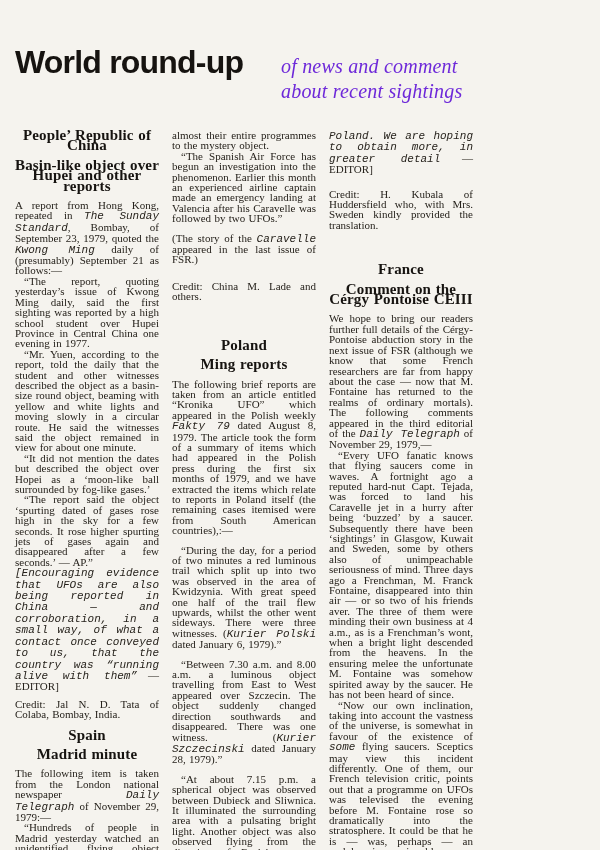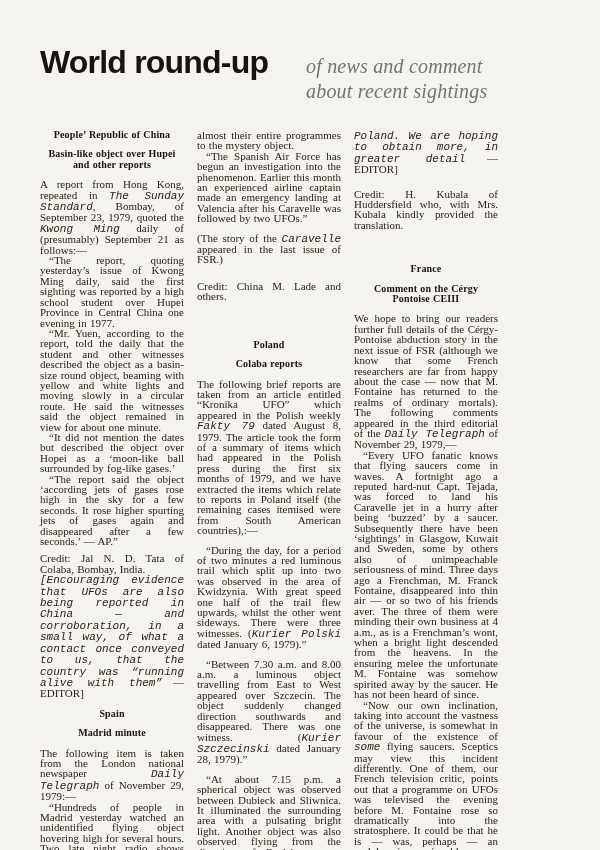--- a/index.html
+++ b/index.html
@@ -8,21 +8,20 @@
     --head-ink:#161310;
   }
   html,body{margin:0;padding:0;}
   body{background:var(--paper);}
   .page{
     position:relative;
     width:488px;height:850px;
     background:var(--paper);
     overflow:hidden;
     box-sizing:border-box;
-    margin-left:25px;
   }
   .masthead{
     height:130px;
     box-sizing:border-box;
     padding:44px 15px 0 15px;
     display:flex;
     justify-content:space-between;
     align-items:flex-start;
   }
   .masthead h1{
@@ -33,42 +32,42 @@
     letter-spacing:-0.8px;
     color:var(--head-ink);
   }
   .tagline{
     width:192px;
     margin-top:10px;
     font-family:"Liberation Serif",serif;
     font-style:italic;
     font-size:20px;
     line-height:25px;
-    color:#737373;
+    color:#6d28d9;
     letter-spacing:0.2px;
   }
   .columns{
     display:flex;
     gap:13px;
     padding:0 15px;
   }
   .col{flex:1 1 0;min-width:0;}
   .col p{
     margin:0;
     font-family:"Liberation Serif",serif;
     font-size:11px;
     line-height:10.4px;
     text-align:justify;
     color:var(--ink);
     word-spacing:0.05em;
   }
   .col p.country-h, .col p.article-h{
     text-align:center;
     font-weight:700;
-    font-size:10px;
+    font-size:15px;
     letter-spacing:0.15px;
     color:var(--head-ink);
     margin-bottom:9px;
     text-indent:0;
   }
   .col p.parai{text-indent:9px;}
   .col p.credit{margin-top:7px;}
   .gap{width:100%;}
   .it{font-style:italic;font-family:Liberation Mono, monospace;}
   .bd{font-weight:400;}
@@ -85,52 +84,52 @@
     </div>
   </header>
   <main class="columns">
     <section class="col">
         <p class="country-h"><span>People’ Republic of China</span></p>
         <p class="article-h"><span>Basin-like object over Hupei and other reports</span></p>
         <p class="para"><span>A report from Hong Kong, repeated in </span><span class="it">The Sunday Standard</span><span>, Bombay, of September 23, 1979, quoted the </span><span class="it">Kwong Ming</span><span> daily of (presumably) September 21 as follows:—</span></p>
         <p class="para parai"><span>“The report, quoting yesterday’s issue of Kwong Ming daily, said the first sighting was reported by a high school student over Hupei Province in Central China one evening in 1977.</span></p>
         <p class="para parai"><span>“Mr. Yuen, according to the report, told the daily that the student and other witnesses described the object as a basin-size round object, beaming with yellow and white lights and moving slowly in a circular route. He said the witnesses said the object remained in view for about one minute.</span></p>
         <p class="para parai"><span>“It did not mention the dates but described the object over Hopei as a ‘moon-like ball surrounded by fog-like gases.’</span></p>
-        <p class="para parai"><span>“The report said the object ‘according jets of gases rose high in the sky for a few seconds. It rose higher spurting jets of gases again and disappeared after a few seconds.’ — AP.”</span></p>
+        <p class="para parai"><span>“The report said the object ‘spurting dated of gases rose high in the sky for a few seconds. It rose higher spurting jets of gases again and disappeared after a few seconds.’ — AP.”</span></p>
+        <p class="para note"><span class="it">[Encouraging evidence that UFOs are also being reported in China — and corroboration, in a small way, of what a contact once conveyed to us, that the country was “running alive with them”</span><span> — EDITOR]</span></p>
         <p class="para credit"><span>Credit: </span><span class="bd">Jal N. D. Tata</span><span> of Colaba, Bombay, India.</span></p>
-        <p class="para note"><span class="it">[Encouraging evidence that UFOs are also being reported in China — and corroboration, in a small way, of what a contact once conveyed to us, that the country was “running alive with them”</span><span> — EDITOR]</span></p>
         <div class="gap" style="height: 10px;"></div>
         <p class="country-h"><span>Spain</span></p>
         <p class="article-h"><span>Madrid minute</span></p>
         <p class="para"><span>The following item is taken from the London national newspaper </span><span class="it">Daily Telegraph</span><span> of November 29, 1979:—</span></p>
         <p class="para parai"><span>“Hundreds of people in Madrid yesterday watched an unidentified flying object hovering high for several hours. Two late night radio shows devoted</span></p>
       </section>
     <section class="col">
         <p class="para"><span>almost their entire programmes to the mystery object.</span></p>
         <p class="para parai"><span>“The Spanish Air Force has begun an investigation into the phenomenon. Earlier this month an experienced airline captain made an emergency landing at Valencia after his Caravelle was followed by two UFOs.”</span></p>
         <div class="gap" style="height: 9px;"></div>
         <p class="para"><span>(The story of the </span><span class="it">Caravelle</span><span> appeared in the last issue of FSR.)</span></p>
         <div class="gap" style="height: 9px;"></div>
         <p class="para credit"><span>Credit: </span><span class="bd">China M. Lade</span><span> and others.</span></p>
         <div class="gap" style="height: 38px;"></div>
         <p class="country-h"><span>Poland</span></p>
-        <p class="article-h"><span>Colaba reports</span></p>
+        <p class="article-h"><span>Ming reports</span></p>
         <p class="para"><span>The following brief reports are taken from an article entitled “Kronika UFO” which appeared in the Polish weekly </span><span class="it">Fakty 79</span><span> dated August 8, 1979. The article took the form of a summary of items which had appeared in the Polish press during the first six months of 1979, and we have extracted the items which relate to reports in Poland itself (the remaining cases itemised were from South American countries),:—</span></p>
         <div class="gap" style="height: 9px;"></div>
         <p class="para parai"><span>“During the day, for a period of two minutes a red luminous trail which split up into two was observed in the area of Kwidzynia. With great speed one half of the trail flew upwards, whilst the other went sideways. There were three witnesses. (</span><span class="it">Kurier Polski</span><span> dated January 6, 1979).”</span></p>
         <div class="gap" style="height: 9px;"></div>
         <p class="para parai"><span>“Between 7.30 a.m. and 8.00 a.m. a luminous object travelling from East to West appeared over Szczecin. The object suddenly changed direction southwards and disappeared. There was one witness. (</span><span class="it">Kurier Szczecinski</span><span> dated January 28, 1979).”</span></p>
         <div class="gap" style="height: 9px;"></div>
         <p class="para parai"><span>“At about 7.15 p.m. a spherical object was observed between Dubieck and Sliwnica. It illuminated the surrounding area with a pulsating bright light. Another object was also observed flying from the direction of Bachórca at a height of 25 metres, and it seemed to extinguish itself over the head of the witnesses. There were many witnesses of these events. (</span><span class="it">Zycie Przemysla</span><span> dated February 18, 1979).”</span></p>
         <div class="gap" style="height: 22px;"></div>
       </section>
     <section class="col">
         <p class="para note"><span class="it">Poland. We are hoping to obtain more, in greater detail</span><span> — EDITOR]</span></p>
         <div class="gap" style="height: 7px;"></div>
-        <p class="para credit"><span>Credit: </span><span class="bd">H. Kubala</span><span> of Huddersfield who, with Mrs. Kubala kindly provided the translation.</span></p>
+        <p class="para credit"><span>Credit: </span><span class="bd">H. Kubala</span><span> of Huddersfield who, with Mrs. Sweden kindly provided the translation.</span></p>
         <div class="gap" style="height: 34px;"></div>
         <p class="country-h"><span>France</span></p>
         <p class="article-h"><span>Comment on the Cérgy Pontoise CEIII</span></p>
         <p class="para"><span>We hope to bring our readers further full details of the Cérgy-Pontoise abduction story in the next issue of FSR (although we know that some French researchers are far from happy about the case — now that M. Fontaine has returned to the realms of ordinary mortals). The following comments appeared in the third editorial of the </span><span class="it">Daily Telegraph</span><span> of November 29, 1979,—</span></p>
         <p class="para parai"><span>“Every UFO fanatic knows that flying saucers come in waves. A fortnight ago a reputed hard-nut Capt. Tejada, was forced to land his Caravelle jet in a hurry after being ‘buzzed’ by a saucer. Subsequently there have been ‘sightings’ in Glasgow, Kuwait and Sweden, some by others also of unimpeachable seriousness of mind. Three days ago a Frenchman, M. Franck Fontaine, disappeared into thin air — or so two of his friends aver. The three of them were minding their own business at 4 a.m., as is a Frenchman’s wont, when a bright light descended from the heavens. In the ensuring melee the unfortunate M. Fontaine was somehow spirited away by the saucer. He has not been heard of since.</span></p>
         <p class="para parai"><span>“Now our own inclination, taking into account the vastness of the universe, is somewhat in favour of the existence of </span><span class="it">some</span><span> flying saucers. Sceptics may view this incident differently. One of them, our French television critic, points out that a programme on UFOs was televised the evening before M. Fontaine rose so dramatically into the stratosphere. It could be that he is — was, perhaps — an unduly impressionable man. The French, remember, are romantic as well as rational. Some are not prepared to let the matter rest. Reason must have its day. For our own part, we do not for a moment believe that we are having our legs pulled. We should be very surprised to learn that M. Fontaine is enjoying himself on the French Riviera. Much more likely, he is cruising on the limits of the known universe.”</span></p>
       </section>
   </main>
 </div>
 

